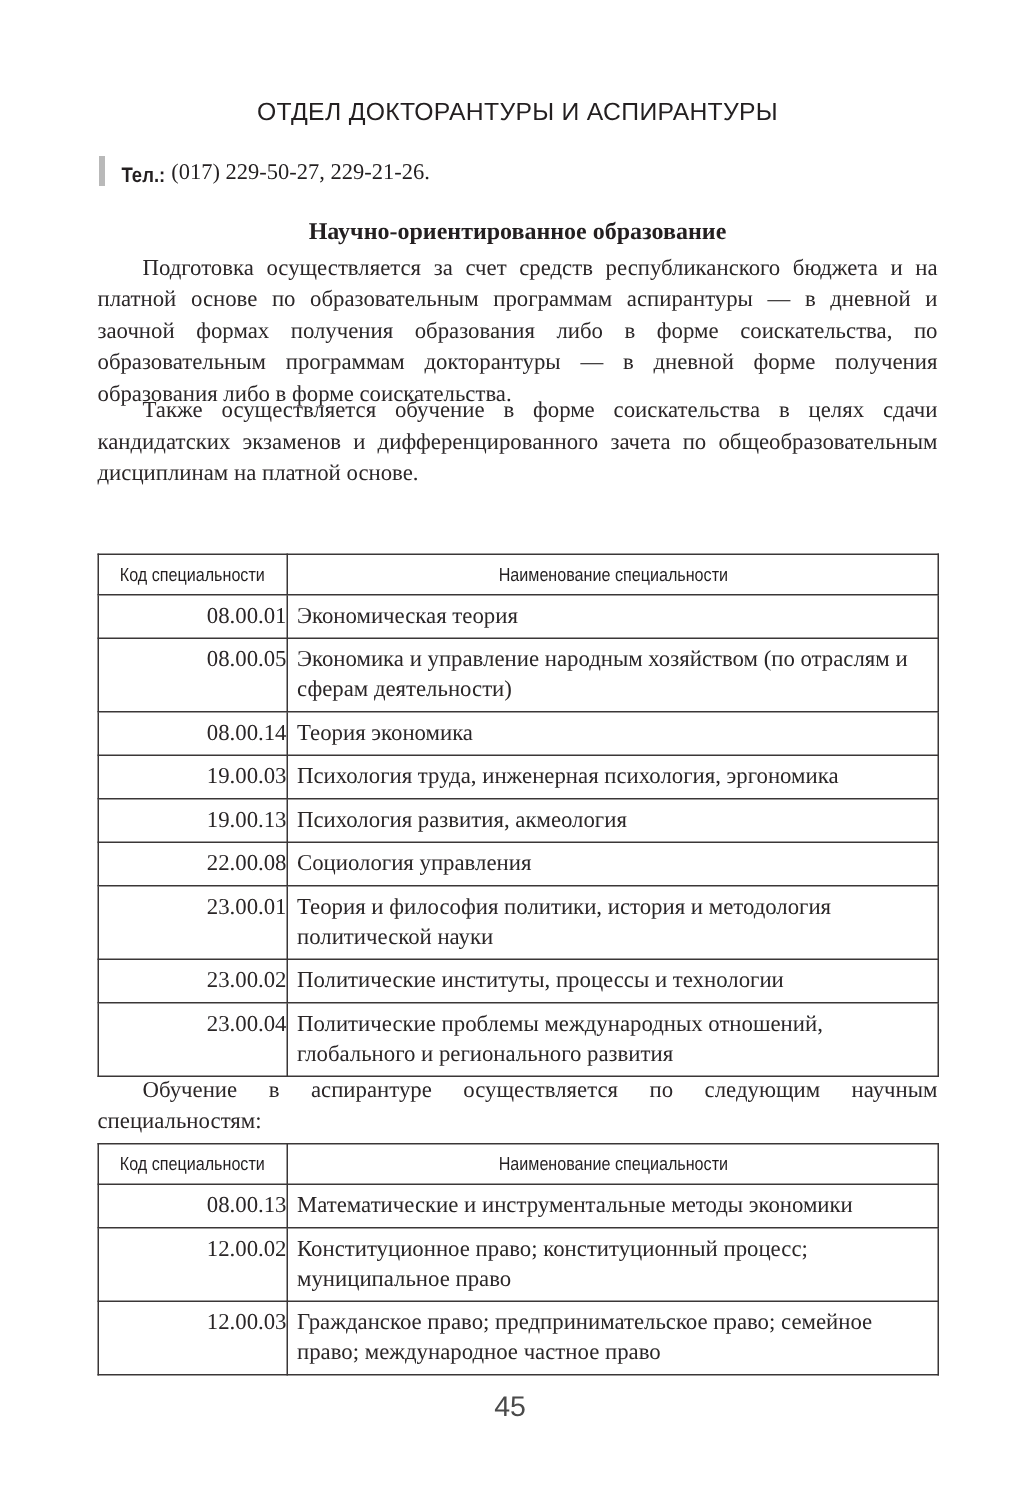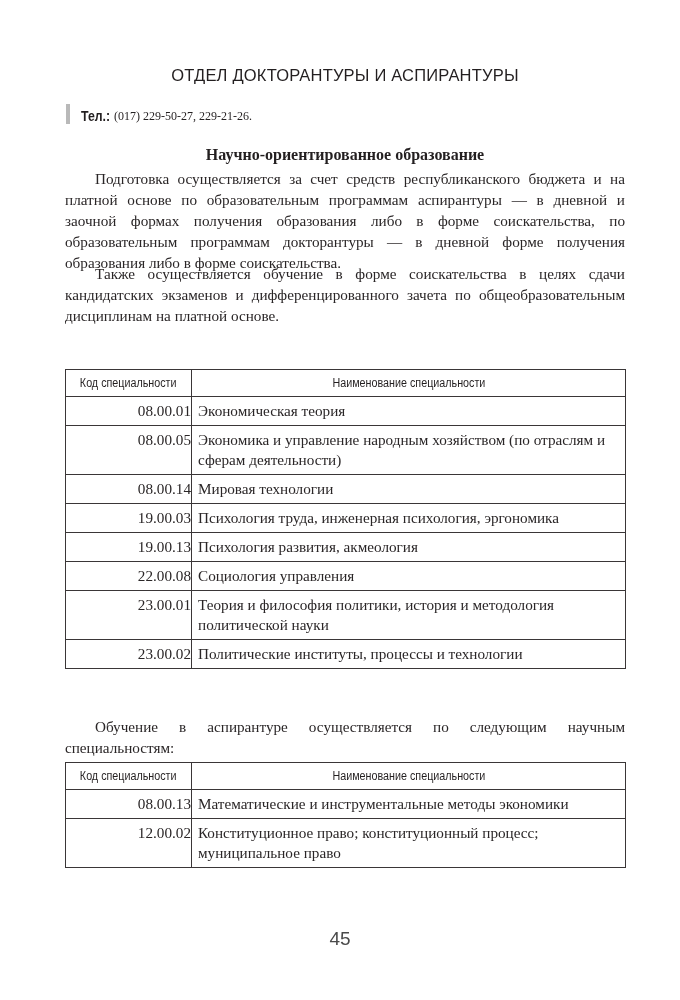--- a/index.html
+++ b/index.html
@@ -7,21 +7,21 @@
     .page { position: absolute; left: 0; top: 0; width: 680px; height: 728px; }
     .serif { font-family: "Liberation Serif", "DejaVu Serif", serif; }
     .sans { font-family: "Liberation Sans", "DejaVu Sans", sans-serif; }
 
     .title { position: absolute; top: 66px; left: 65px; width: 560px; text-align: center;
       font-size: 16.5px; font-weight: normal; letter-spacing: 0.2px; color: #231f20; }
 
     .phone { position: absolute; top: 104px; left: 66px; height: 20px; display: flex; align-items: flex-end; }
     .phone-bar { width: 4px; height: 20px; background: #b9b9b9; margin-right: 11px; }
     .phone-label { font-weight: bold; font-size: 14px; transform: scaleX(0.88); transform-origin: left center; margin-right: -2px; }
-    .phone-value { font-size: 12px; margin-left: 2px; }
+    .phone-value { font-size: 15px; margin-left: 2px; }
 
     .subtitle { position: absolute; top: 146px; left: 65px; width: 560px; text-align: center;
       font-size: 16px; font-weight: bold; }
 
     .para { position: absolute; left: 65px; width: 560px; font-size: 15.2px; line-height: 21px;
       text-align: justify; margin: 0; color: #2a2627; }
     .para .ind { display: inline-block; width: 30px; }
 
     table.spec { position: absolute; left: 65px; width: 561px; border-collapse: collapse;
       border: 1.5px solid #3a3637; }
@@ -68,41 +68,45 @@
         <tr>
           <td class="code">08.00.01</td>
           <td class="name">Экономическая теория</td>
         </tr>
         <tr>
           <td class="code">08.00.05</td>
           <td class="name">Экономика и управление народным хозяйством (по отраслям и сферам деятельности)</td>
         </tr>
         <tr>
           <td class="code">08.00.14</td>
-          <td class="name">Мировая технологии</td>
+          <td class="name">Теория экономика</td>
         </tr>
         <tr>
           <td class="code">19.00.03</td>
           <td class="name">Психология труда, инженерная психология, эргономика</td>
         </tr>
         <tr>
           <td class="code">19.00.13</td>
           <td class="name">Психология развития, акмеология</td>
         </tr>
         <tr>
           <td class="code">22.00.08</td>
           <td class="name">Социология управления</td>
         </tr>
         <tr>
           <td class="code">23.00.01</td>
           <td class="name">Теория и философия политики, история и методология политической науки</td>
         </tr>
         <tr>
           <td class="code">23.00.02</td>
           <td class="name">Политические институты, процессы и технологии</td>
+        </tr>
+        <tr>
+          <td class="code">23.00.04</td>
+          <td class="name">Политические проблемы международных отношений, глобального и регионального развития</td>
         </tr>
       </tbody>
   </table>
 
   <p class="para serif" style="top:716px;"><span class="ind"></span><span>Обучение в аспирантуре осуществляется по следующим научным специальностям:</span></p>
 
   <table class="spec" id="table2" style="top:762px;">
     <thead>
       <tr>
         <th style="width:125px;"><span class="cond">Код специальности</span></th>
@@ -111,17 +115,21 @@
     </thead>
     <tbody>
         <tr>
           <td class="code">08.00.13</td>
           <td class="name">Математические и инструментальные методы экономики</td>
         </tr>
         <tr>
           <td class="code">12.00.02</td>
           <td class="name">Конституционное право; конституционный процесс; муниципальное право</td>
         </tr>
+        <tr>
+          <td class="code">12.00.03</td>
+          <td class="name">Гражданское право; предпринимательское право; семейное право; международное частное право</td>
+        </tr>
       </tbody>
   </table>
 
   <div class="pagenum sans">45</div>
 </div>
 
 </body></html>

